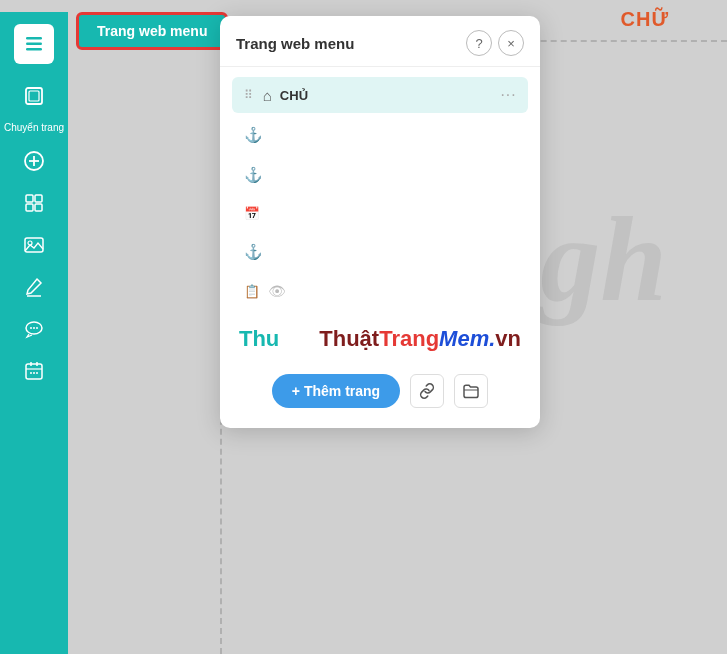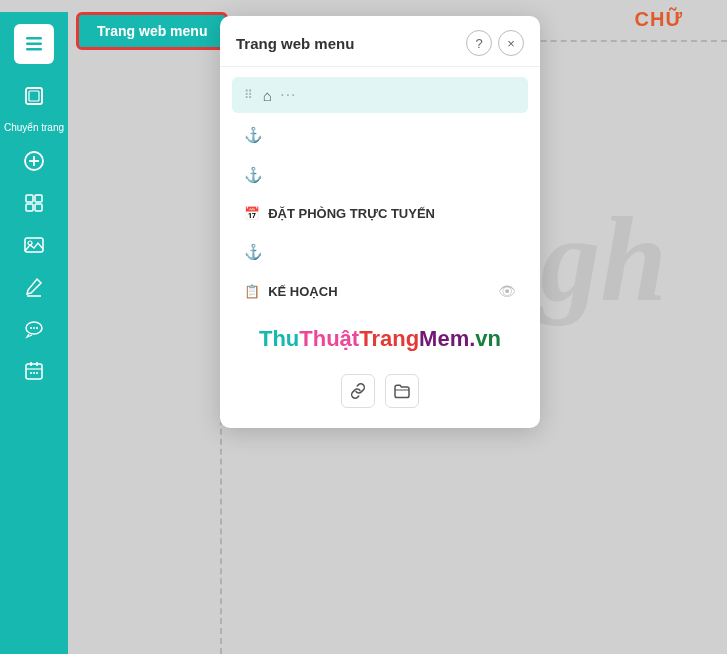--- a/index.html
+++ b/index.html
@@ -29,21 +29,21 @@
       color: rgba(180,180,180,0.5);
       font-style: italic;
       font-weight: bold;
       line-height: 1;
     }
 
     
     .chu-label {
       position: absolute;
       top: 8px;
-      right: 44px;
+      right: 58px;
       color: #e05a2b;
       font-size: 20px;
       font-weight: bold;
       letter-spacing: 1px;
       z-index: 5;
       margin-left: 33px;
     }
 
     
     .sidebar {
@@ -216,33 +216,35 @@
       padding: 8px 0 12px 0;
       font-size: 22px;
       font-weight: bold;
     }
 
     .modal-watermark .thu {
       color: #17b8b0;
     }
 
     .modal-watermark .thuat {
-      color: #ec4899;
+      color: #7f1d1d;
+      padding-left: 40px;
     }
 
     .modal-watermark .phan {
       color: #e53935;
     }
 
     .modal-watermark .mem {
-      color: #701a75;
+      color: #1d4ed8;
+      font-style: italic;
     }
 
     .modal-watermark .vn {
-      color: #15803d;
+      color: #7f1d1d;
       text-align: center;
     }
 
     
     .modal-footer {
       display: flex;
       align-items: center;
       justify-content: center;
       padding: 10px 16px 4px 16px;
       gap: 10px;
@@ -383,52 +385,52 @@
         <span>×</span>
       </div>
     </div>
   </div>
 
   <div class="menu-list">
 
     <div class="menu-item active">
       <span class="menu-item-drag">⠿</span>
       <span class="menu-item-icon">⌂</span>
+      <span class="menu-item-label">CHỦ</span>
       <span class="menu-item-more">···</span>
     </div>
 
     <div class="menu-item">
       <span class="menu-item-icon">⚓</span>
     </div>
 
     <div class="menu-item">
       <span class="menu-item-icon">⚓</span>
     </div>
 
     <div class="menu-item">
       <span class="menu-item-icon" style="font-size:13px;">📅</span>
-      <span class="menu-item-label">ĐẶT PHÒNG TRỰC TUYẾN</span>
     </div>
 
     <div class="menu-item">
       <span class="menu-item-icon">⚓</span>
     </div>
 
     <div class="menu-item">
       <span class="menu-item-icon" style="font-size:13px;">📋</span>
-      <span class="menu-item-label">KẾ HOẠCH</span>
       <span class="menu-item-eye">👁</span>
     </div>
   </div>
 
   <div class="modal-watermark">
     <span class="thu">Thu</span><span class="thuat">Thuật</span><span class="phan">Trang</span><span class="mem">Mem</span><span class="mem">.</span><span class="vn">vn</span>
   </div>
 
   <div class="modal-footer">
+    <button class="add-page-btn">+ Thêm trang</button>
     <div class="footer-icon-btn">
       <svg width="18" height="18" viewBox="0 0 18 18" fill="none">
         <path d="M7 9.5a3.5 3.5 0 0 0 5.3.4l2-2a3.5 3.5 0 0 0-5-5l-1.1 1.1" stroke="#555" stroke-width="1.5" stroke-linecap="round"></path>
         <path d="M11 8.5a3.5 3.5 0 0 0-5.3-.4l-2 2a3.5 3.5 0 0 0 5 5l1.1-1.1" stroke="#555" stroke-width="1.5" stroke-linecap="round"></path>
       </svg>
     </div>
     <div class="footer-icon-btn">
       <svg width="18" height="18" viewBox="0 0 18 18" fill="none">
         <path d="M2 5c0-1 .9-1.8 2-1.8h3l1.5 1.8H14c1.1 0 2 .8 2 1.8v7c0 1-.9 1.8-2 1.8H4c-1.1 0-2-.8-2-1.8V5z" stroke="#555" stroke-width="1.5" fill="none"></path>
         <line x1="2" y1="8" x2="16" y2="8" stroke="#555" stroke-width="1"></line>

